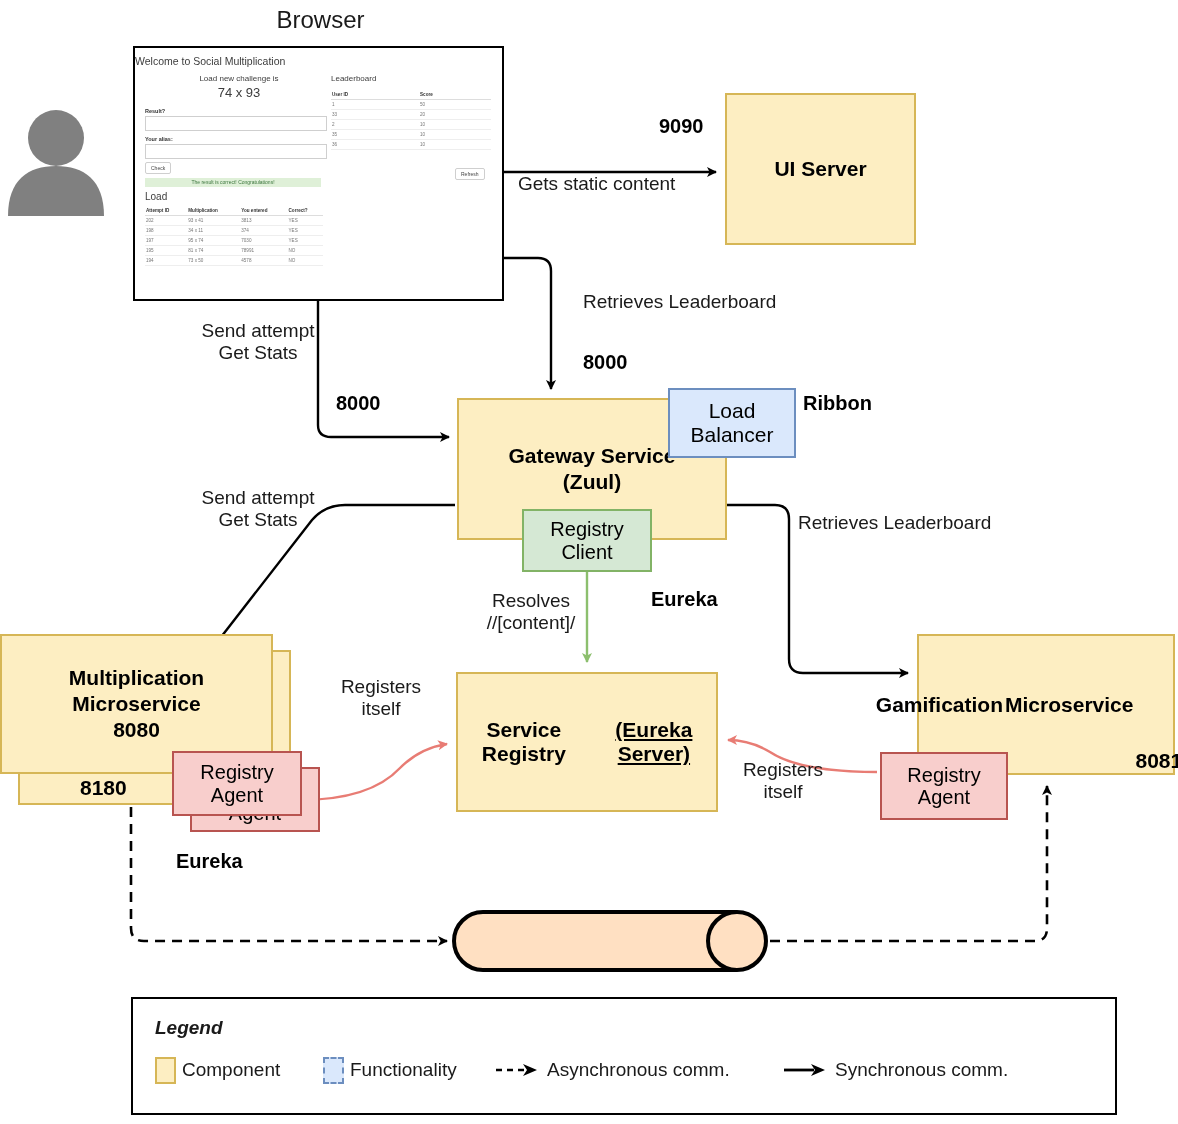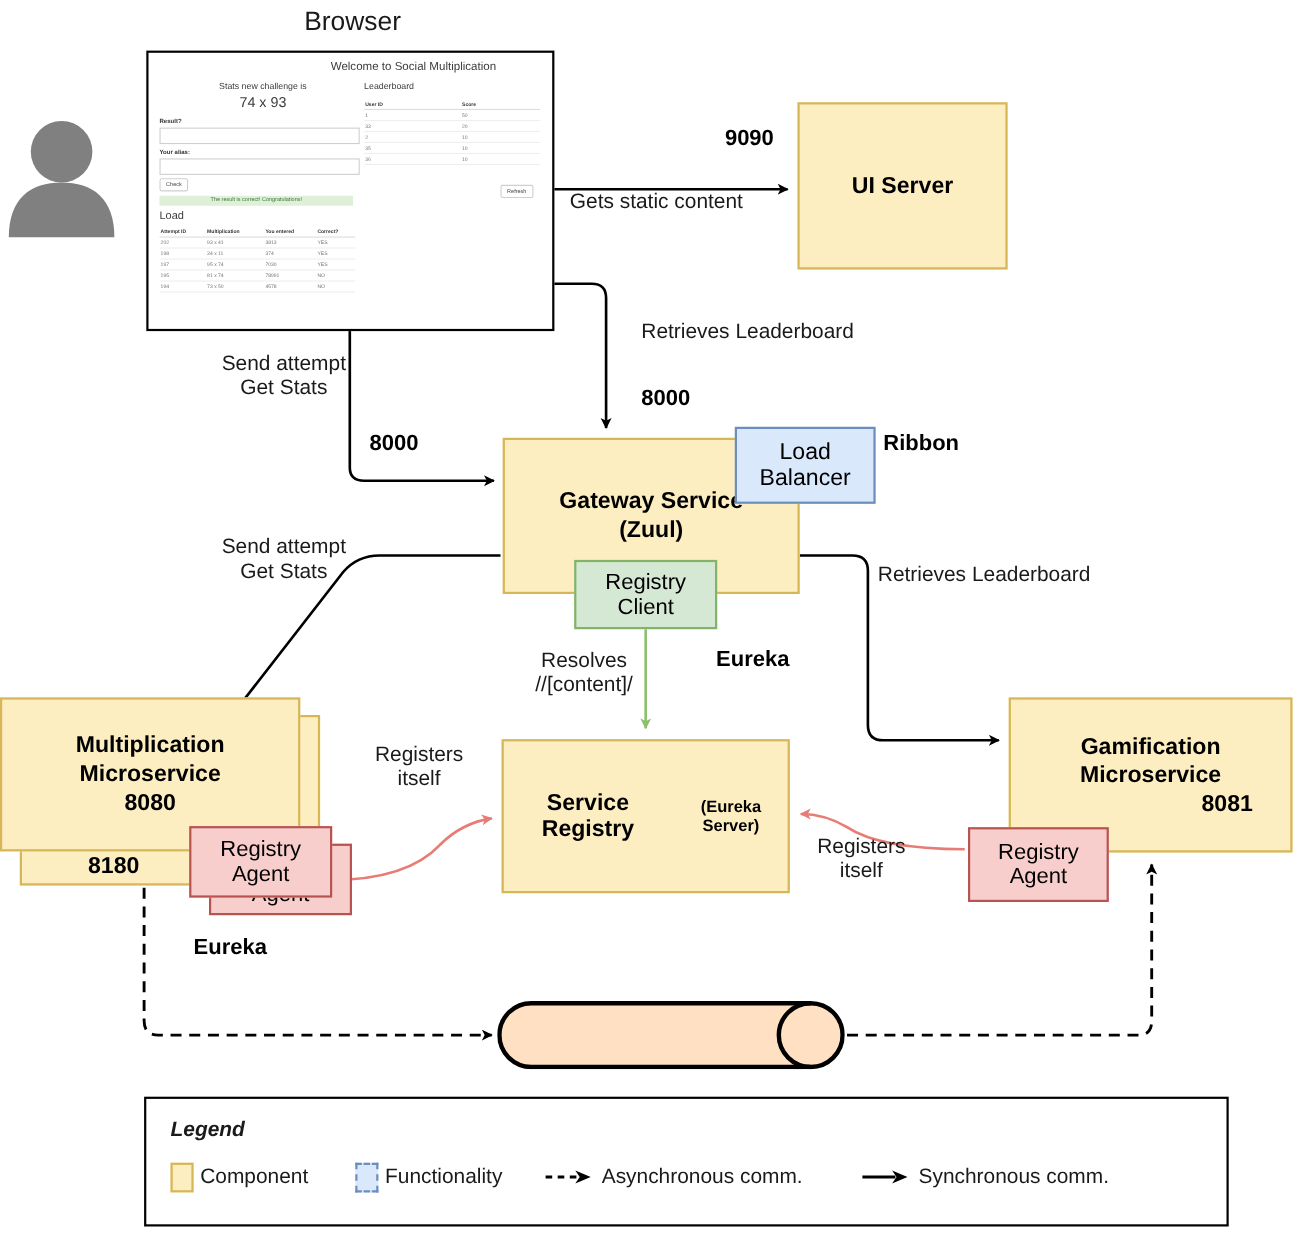--- a/index.html
+++ b/index.html
@@ -15,21 +15,21 @@
   .func-red{background:#f8cecc;border:2px solid #b85450;}
 
   .t-bold{font-weight:bold;}
   .lab{position:absolute;font-size:19px;color:#1a1a1a;line-height:1.18;white-space:nowrap;}
   .lab.bold{font-weight:bold;font-size:20px;color:#000;}
   .ctr{text-align:center;}
 
   
   #browser-window{position:absolute;left:133px;top:46px;width:367px;height:251px;background:#fff;border:2px solid #000;overflow:hidden;}
   #browser-label{position:absolute;left:238px;top:6px;width:165px;text-align:center;font-size:24px;color:#1a1a1a;}
-  .bw-title{position:absolute;left:0;top:7px;width:316px;text-align:right;font-size:10.5px;color:#3c3c3c;}
+  .bw-title{position:absolute;left:0;top:7px;width:316px;text-align:left;font-size:10.5px;color:#3c3c3c;}
   .bw-sub{position:absolute;left:14px;top:26px;width:180px;text-align:center;font-size:8px;color:#3c3c3c;}
   .bw-chal{position:absolute;left:14px;top:37px;width:180px;text-align:center;font-size:13px;color:#3c3c3c;}
   .bw-flabel{position:absolute;font-size:5.5px;font-weight:bold;color:#333;}
   .bw-input{position:absolute;border:1px solid #cfcfcf;background:#fff;height:11px;}
   .bw-btn{position:absolute;border:1px solid #cfcfcf;background:#fff;font-size:5px;color:#444;padding:2px 5px;border-radius:2px;}
   .bw-alert{position:absolute;background:#dff0d8;color:#3c763d;font-size:5px;text-align:center;line-height:9px;height:9px;}
   .bw-h2{position:absolute;font-size:10px;color:#3c3c3c;}
   .bw-tbl{position:absolute;font-size:4.6px;color:#777;border-collapse:collapse;}
   .bw-tbl th{font-weight:bold;color:#333;text-align:left;border-bottom:1px solid #ddd;padding:2px 1px;font-size:4.6px;}
   .bw-tbl td{border-bottom:1px solid #eee;padding:2px 1px;}
@@ -87,21 +87,21 @@
   <svg id="avatar" viewBox="0 0 100 108">
     <circle cx="50" cy="30" r="28" fill="#808080"></circle>
     <path d="M2,108 C2,72 22,58 50,58 C78,58 98,72 98,108 Z" fill="#808080"></path>
   </svg>
 
   <div id="browser-label">Browser</div>
 
   <div id="browser-window">
     <div class="bw-title">Welcome to Social Multiplication</div>
 
-    <div class="bw-sub">Stats new challenge is</div>
+    <div class="bw-sub">Load new challenge is</div>
     <div class="bw-chal">74 x 93</div>
 
     <div class="bw-flabel" style="left:10px;top:60px;">Result?</div>
     <input class="bw-input" style="left: 10px; top: 68px; width: 176px;" value="">
 
     <div class="bw-flabel" style="left:10px;top:88px;">Your alias:</div>
     <input class="bw-input" style="left: 10px; top: 96px; width: 176px;" value="">
 
     <div class="bw-btn" style="left:10px;top:114px;">Check</div>
 
@@ -250,24 +250,24 @@
   </div>
   <div class="lab bold" style="left:176px;top:850px;">Eureka</div>
 
   <div class="lab ctr" style="left:325px;top:676px;width:112px;">
     <div>Registers</div>
     <div>itself</div>
   </div>
 
   <div class="node comp" style="left:456px;top:672px;width:262px;height:140px;flex-direction:row;gap:2px;">
     <span class="t-bold" style="font-size:21px;">Service Registry</span>
-    <span class="t-bold" style="font-size:15px;">(Eureka Server)</span>
-  </div>
-
-  <div class="node comp" style="left:917px;top:634px;width:258px;height:141px;flex-direction:column;gap:2px;">
+    <span class="t-bold" style="font-size:21px;text-decoration:underline;">(Eureka Server)</span>
+  </div>
+
+  <div class="node comp" style="left:917px;top:634px;width:258px;height:141px;flex-direction:row;gap:2px;">
     <span class="t-bold" style="font-size:21px;">Gamification</span>
     <span class="t-bold" style="font-size:21px;">Microservice</span>
     <span class="t-bold" style="font-size:21px;align-self:flex-end;margin-right:34px;">8081</span>
   </div>
 
   <div class="node func-red" style="left:880px;top:752px;width:128px;height:68px;flex-direction:column;line-height:1.12;">
     <span style="font-size:20px;">Registry</span>
     <span style="font-size:20px;">Agent</span>
   </div>
 

